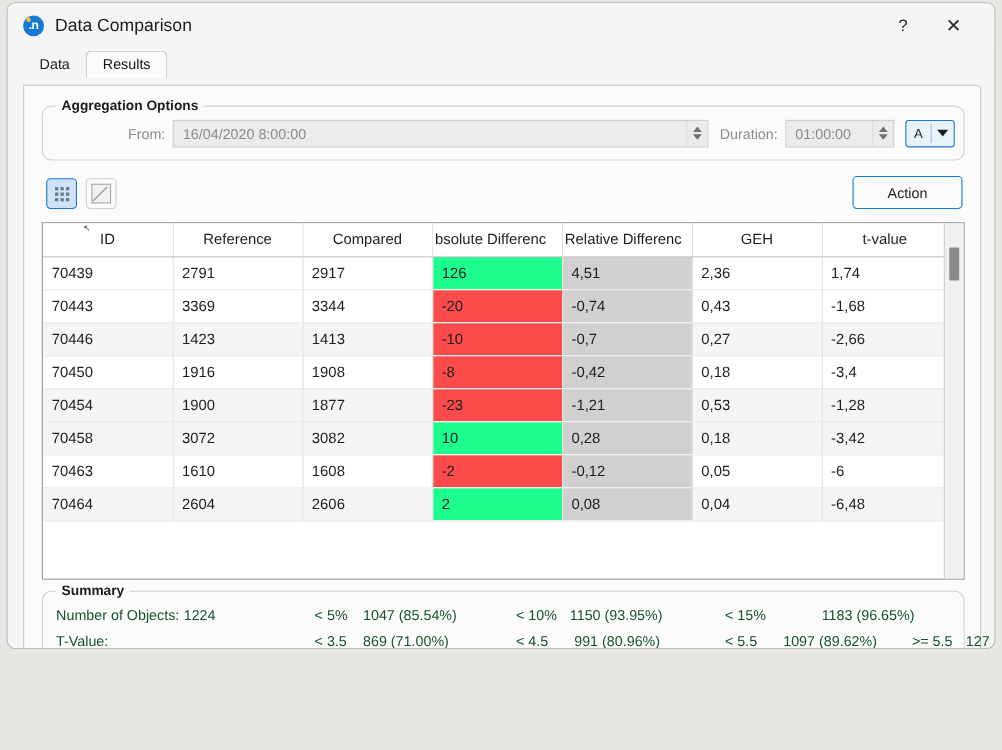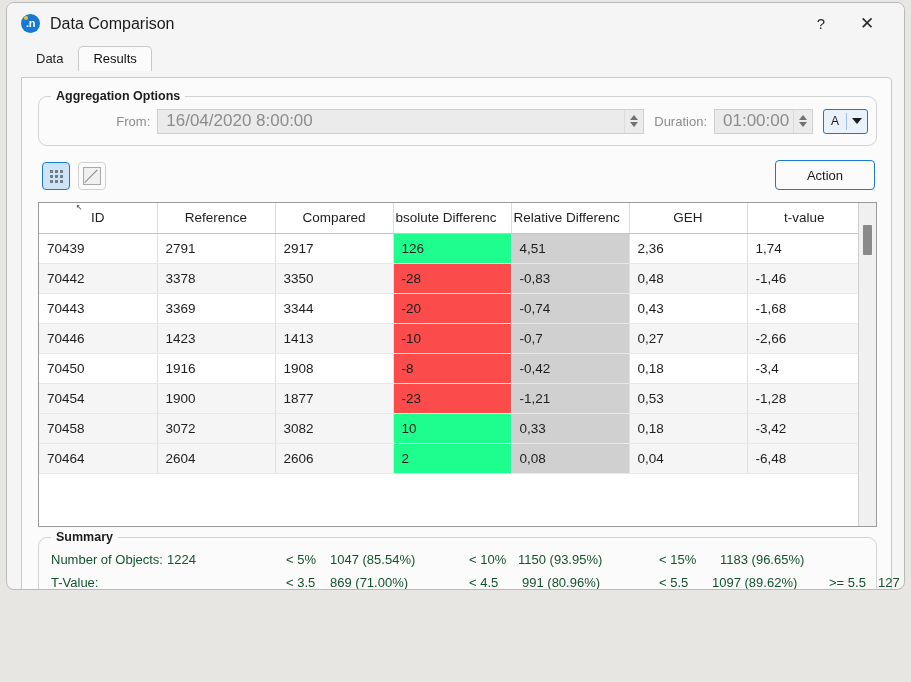--- a/index.html
+++ b/index.html
@@ -167,21 +167,21 @@
   }
   .spin-wrap {
     display: flex;
     align-items: stretch;
     border: 1px solid #cfcfcf;
     background: #ebebeb;
     height: 25px;
     box-sizing: border-box;
   }
   .spin-input {
-    font-size: 17px;
+    font-size: 13px;
     color: #8c8c8c;
     padding: 0 8px;
     display: flex;
     align-items: center;
     background: #ebebeb;
     box-sizing: border-box;
   }
   #from-input { width: 466px; }
   #dur-input { width: 78px; }
   .spin-btns {
@@ -499,29 +499,20 @@
             <tbody id="grid-body">
                 <tr class="odd">
                   <td>70439</td>
                   <td>2791</td>
                   <td>2917</td>
                   <td class="cell-green">126</td>
                   <td class="cell-gray">4,51</td>
                   <td>2,36</td>
                   <td>1,74</td>
                 </tr>
-                <tr class="even">
-                  <td>70442</td>
-                  <td>3378</td>
-                  <td>3350</td>
-                  <td class="cell-red">-28</td>
-                  <td class="cell-gray">-0,83</td>
-                  <td>0,48</td>
-                  <td>-1,46</td>
-                </tr>
                 <tr class="odd">
                   <td>70443</td>
                   <td>3369</td>
                   <td>3344</td>
                   <td class="cell-red">-20</td>
                   <td class="cell-gray">-0,74</td>
                   <td>0,43</td>
                   <td>-1,68</td>
                 </tr>
                 <tr class="even">
@@ -549,23 +540,32 @@
                   <td class="cell-red">-23</td>
                   <td class="cell-gray">-1,21</td>
                   <td>0,53</td>
                   <td>-1,28</td>
                 </tr>
                 <tr class="even">
                   <td>70458</td>
                   <td>3072</td>
                   <td>3082</td>
                   <td class="cell-green">10</td>
-                  <td class="cell-gray">0,33</td>
+                  <td class="cell-gray">0,28</td>
                   <td>0,18</td>
                   <td>-3,42</td>
+                </tr>
+                <tr class="odd">
+                  <td>70463</td>
+                  <td>1610</td>
+                  <td>1608</td>
+                  <td class="cell-red">-2</td>
+                  <td class="cell-gray">-0,12</td>
+                  <td>0,05</td>
+                  <td>-6</td>
                 </tr>
                 <tr class="even">
                   <td>70464</td>
                   <td>2604</td>
                   <td>2606</td>
                   <td class="cell-green">2</td>
                   <td class="cell-gray">0,08</td>
                   <td>0,04</td>
                   <td>-6,48</td>
                 </tr>
@@ -580,21 +580,21 @@
       <div class="groupbox" id="summary-group">
         <div class="gb-title">Summary</div>
 
         <div class="sum-line sum-lbl row1">Number of Objects:</div>
         <div class="sum-line sum-c1 row1">1224</div>
         <div class="sum-line sum-c2 row1">&lt; 5%</div>
         <div class="sum-line sum-c3 row1" style="left:291px">1047 (85.54%)</div>
         <div class="sum-line row1" style="left:430px">&lt; 10%</div>
         <div class="sum-line row1" style="left:479px">1150 (93.95%)</div>
         <div class="sum-line row1" style="left:620px">&lt; 15%</div>
-        <div class="sum-line row1" style="left:681px">1183 (96.65%)</div>
+        <div class="sum-line row1" style="left:708px">1183 (96.65%)</div>
 
         <div class="sum-line sum-lbl row2">T-Value:</div>
         <div class="sum-line sum-c2 row2">&lt; 3.5</div>
         <div class="sum-line row2" style="left:291px">869 (71.00%)</div>
         <div class="sum-line row2" style="left:430px">&lt; 4.5</div>
         <div class="sum-line row2" style="left:483px">991 (80.96%)</div>
         <div class="sum-line row2" style="left:620px">&lt; 5.5</div>
         <div class="sum-line row2" style="left:673px">1097 (89.62%)</div>
         <div class="sum-line row2" style="left:790px">&gt;= 5.5</div>
         <div class="sum-line row2" style="left:839px">127 (10.38%)</div>

